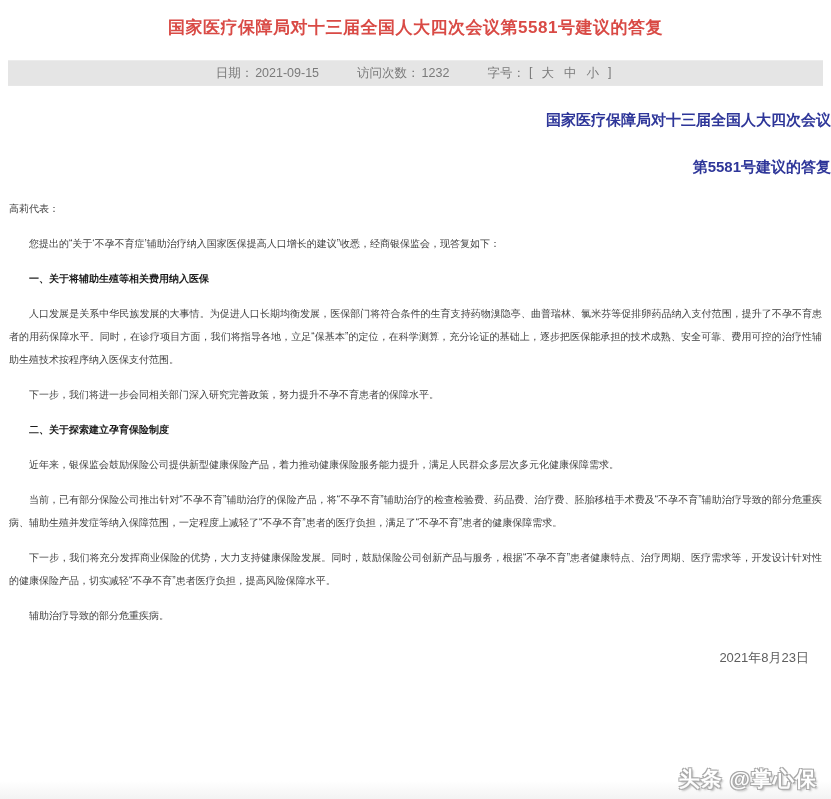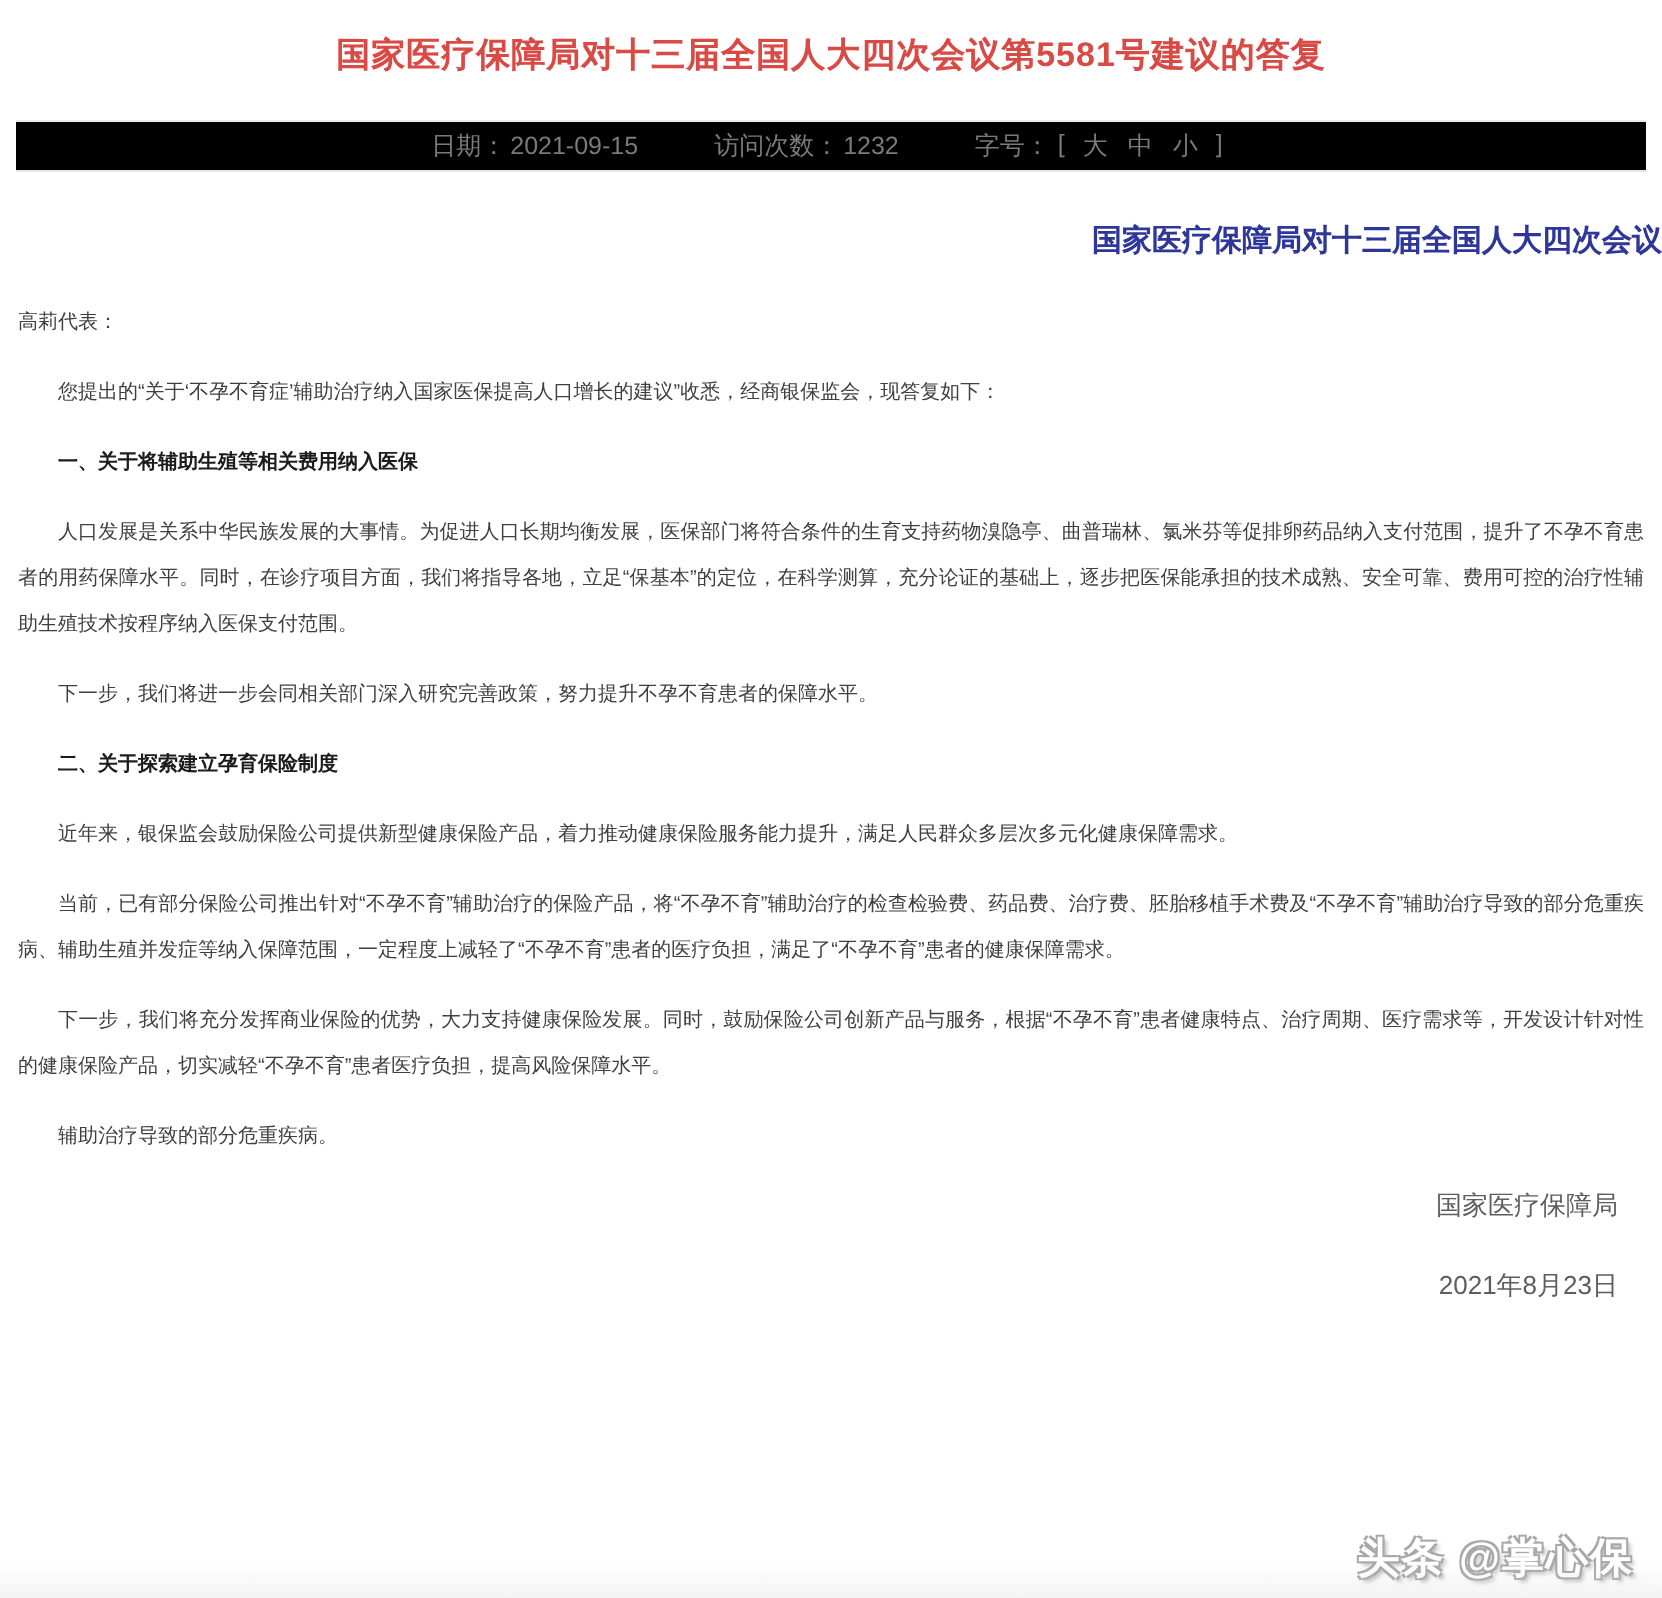--- a/index.html
+++ b/index.html
@@ -20,21 +20,21 @@
     font-size: 17px;
     font-weight: bold;
     color: #d94a45;
     letter-spacing: 0.5px;
   }
 
   
   .meta-bar {
     margin: 21px 8px 0 8px;
     height: 26px;
-    background: #000000;
+    background: #e5e5e5;
     border-top: 1px solid #ececec;
     border-bottom: 1px solid #e7e7e7;
     display: flex;
     align-items: center;
     justify-content: center;
     font-size: 12.5px;
     color: #7a7a7a;
   }
   .meta-item { white-space: nowrap; }
   .meta-gap { width: 38px; }
@@ -126,38 +126,38 @@
       <span class="meta-item">字号：</span>
       <span class="fontsize-bracket">[</span>
       <span class="fontsize-option">大</span>
       <span class="fontsize-option">中</span>
       <span class="fontsize-option">小</span>
       <span class="fontsize-bracket">]</span>
     </span>
   </div>
 
   <div class="doc-heading h1">国家医疗保障局对十三届全国人大四次会议</div>
+  <div class="doc-heading h2">第5581号建议的答复</div>
 
   <div class="doc-body">
     <p class="salutation">高莉代表：</p>
     <p>您提出的“关于‘不孕不育症’辅助治疗纳入国家医保提高人口增长的建议”收悉，经商银保监会，现答复如下：</p>
 
     <p class="section-heading">一、关于将辅助生殖等相关费用纳入医保</p>
     <p>人口发展是关系中华民族发展的大事情。为促进人口长期均衡发展，医保部门将符合条件的生育支持药物溴隐亭、曲普瑞林、氯米芬等促排卵药品纳入支付范围，提升了不孕不育患者的用药保障水平。同时，在诊疗项目方面，我们将指导各地，立足“保基本”的定位，在科学测算，充分论证的基础上，逐步把医保能承担的技术成熟、安全可靠、费用可控的治疗性辅助生殖技术按程序纳入医保支付范围。</p>
     <p>下一步，我们将进一步会同相关部门深入研究完善政策，努力提升不孕不育患者的保障水平。</p>
 
     <p class="section-heading">二、关于探索建立孕育保险制度</p>
     <p>近年来，银保监会鼓励保险公司提供新型健康保险产品，着力推动健康保险服务能力提升，满足人民群众多层次多元化健康保障需求。</p>
     <p>当前，已有部分保险公司推出针对“不孕不育”辅助治疗的保险产品，将“不孕不育”辅助治疗的检查检验费、药品费、治疗费、胚胎移植手术费及“不孕不育”辅助治疗导致的部分危重疾病、辅助生殖并发症等纳入保障范围，一定程度上减轻了“不孕不育”患者的医疗负担，满足了“不孕不育”患者的健康保障需求。</p>
     <p>下一步，我们将充分发挥商业保险的优势，大力支持健康保险发展。同时，鼓励保险公司创新产品与服务，根据“不孕不育”患者健康特点、治疗周期、医疗需求等，开发设计针对性的健康保险产品，切实减轻“不孕不育”患者医疗负担，提高风险保障水平。</p>
 
     <p>辅助治疗导致的部分危重疾病。</p>
   </div>
 
   <div class="sign-block">
-    <div class="signer">国家医疗保障局</div>
     <div class="sign-date">2021年8月23日</div>
   </div>
 
   <div class="watermark">头条 @掌心保</div>
   <div class="bottom-fade"></div>
 
 </div>
 
 </body></html>

